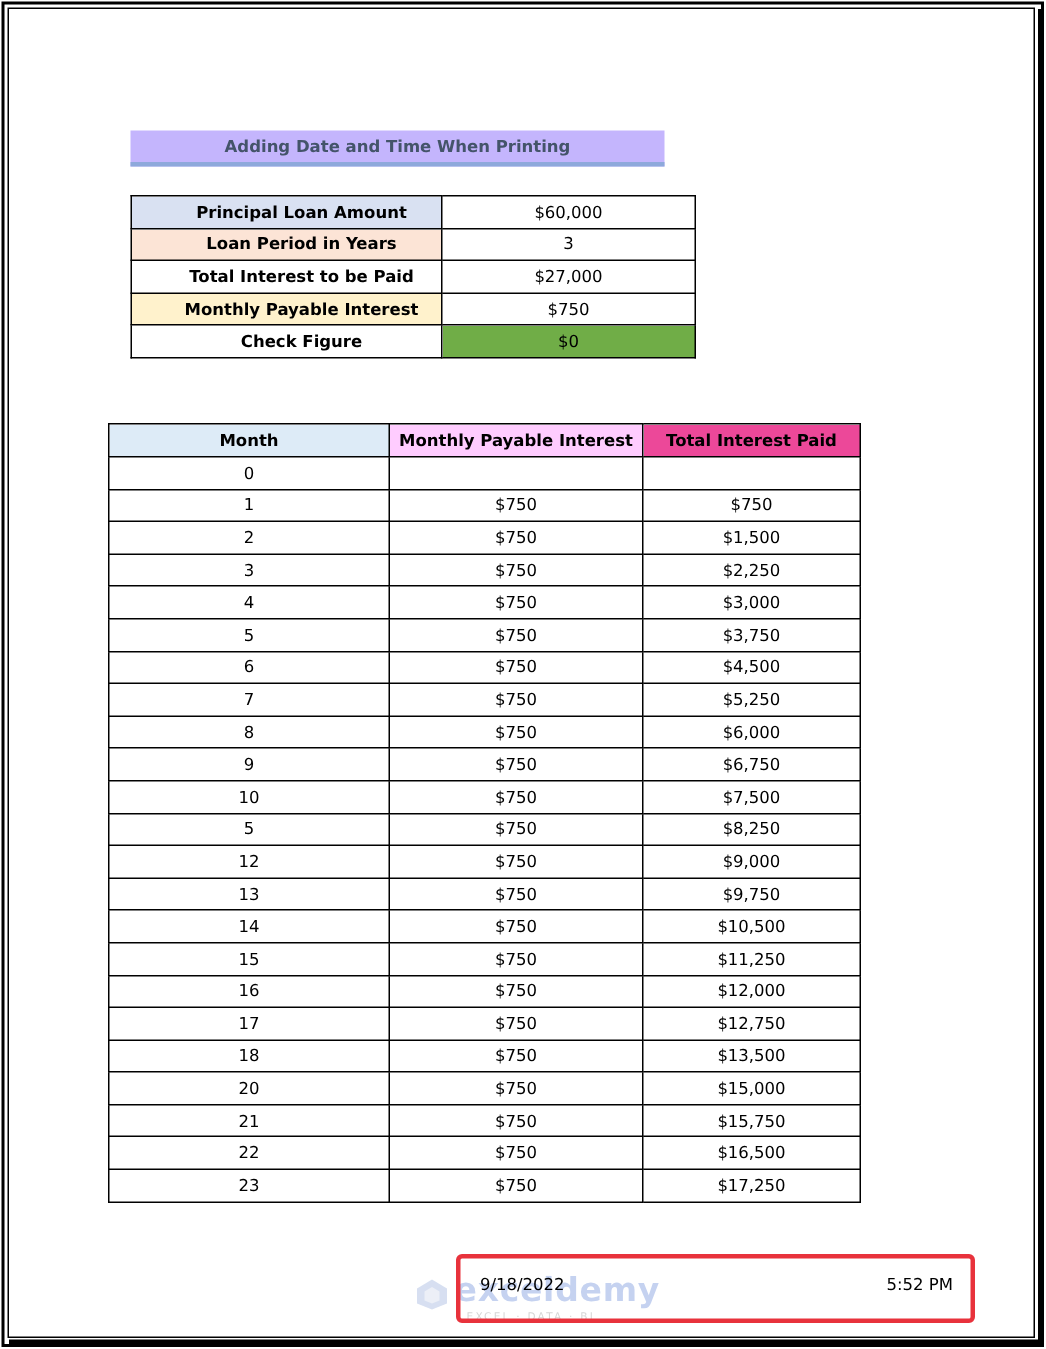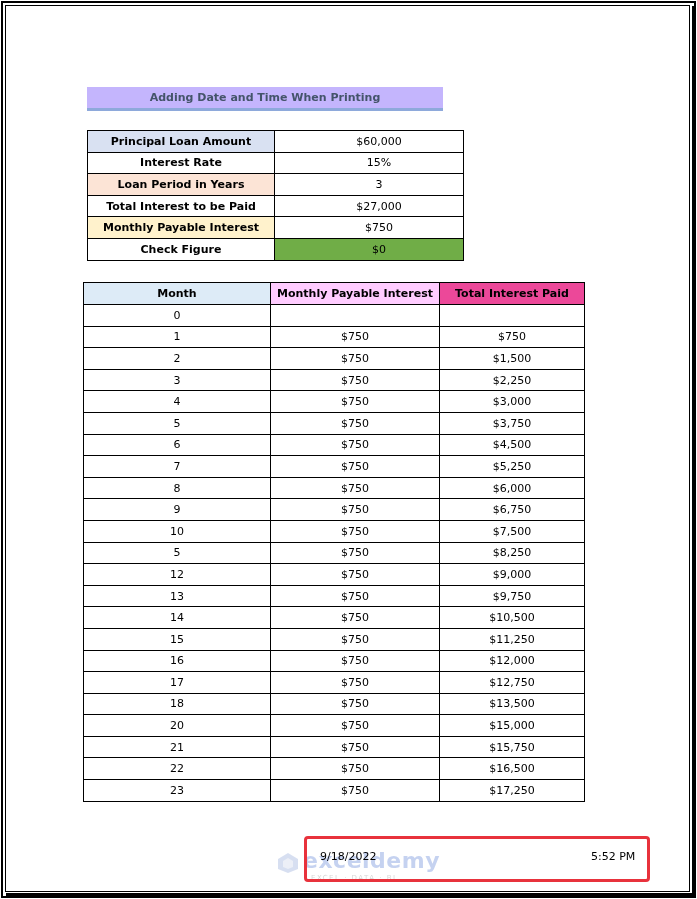--- a/index.html
+++ b/index.html
@@ -15,24 +15,24 @@
   .title-band { position:absolute; left:87px; top:87px; width:356px; height:21px;
                 background:#c4b5fd; border-bottom:3px solid #8EA9DB;
                 display:flex; align-items:center; justify-content:center;
                 font-size:11px; font-weight:bold; color:#44546A; }
 
   table { border-collapse:collapse; position:absolute; table-layout:fixed; }
   td, th { border:1px solid #000; text-align:center; padding:0; font-size:11px;
            color:#000; overflow:hidden; white-space:nowrap; }
   .summary { left:87px; top:130px; width:357px; }
   .summary td { height:20.6px; }
-  .summary td.lbl { font-weight:bold; width:186px; }
-  .summary td.val { width:168px;padding-left:20px; }
-
-  .main { left:83px; top:282px; width:502px; }
+  .summary td.lbl { font-weight:bold; width:186px;padding-left:20px; }
+  .summary td.val { width:168px; }
+
+  .main { left:72px; top:282px; width:502px; }
   .main th { height:21px; font-weight:bold; }
   .main td { height:20.6px; }
 
   .footer-box { position:absolute; left:304px; top:836px; width:340px; height:40px;
                 border:3px solid #E8323C; border-radius:4px; }
   .footer-date { position:absolute; left:320px; top:850px; font-size:11px; color:#000; }
   .footer-time { position:absolute; left:591px; top:850px; font-size:11px; color:#000; }
 
   .wm { position:absolute; left:277px; top:850px; opacity:0.35; pointer-events:none; }
   .wm-logo { position:absolute; left:0; top:2px; width:22px; height:22px; }
@@ -51,24 +51,20 @@
 
 <div class="title-band">Adding Date and Time When Printing</div>
 
 <table class="summary">
   <tbody id="summary-body">
       <tr>
         <td class="lbl" style="background: rgb(217, 225, 242);">Principal Loan Amount</td>
         <td class="val" style="background: rgb(255, 255, 255);">$60,000</td>
       </tr>
       <tr>
-        <td class="lbl" style="background: rgb(255, 255, 255);">Interest Rate</td>
-        <td class="val" style="background: rgb(255, 255, 255);">15%</td>
-      </tr>
-      <tr>
         <td class="lbl" style="background: rgb(252, 228, 214);">Loan Period in Years</td>
         <td class="val" style="background: rgb(255, 255, 255);">3</td>
       </tr>
       <tr>
         <td class="lbl" style="background: rgb(255, 255, 255);">Total Interest to be Paid</td>
         <td class="val" style="background: rgb(255, 255, 255); margin-left: 21px;">$27,000</td>
       </tr>
       <tr>
         <td class="lbl" style="background: rgb(255, 242, 204);">Monthly Payable Interest</td>
         <td class="val" style="background: rgb(255, 255, 255);">$750</td>

